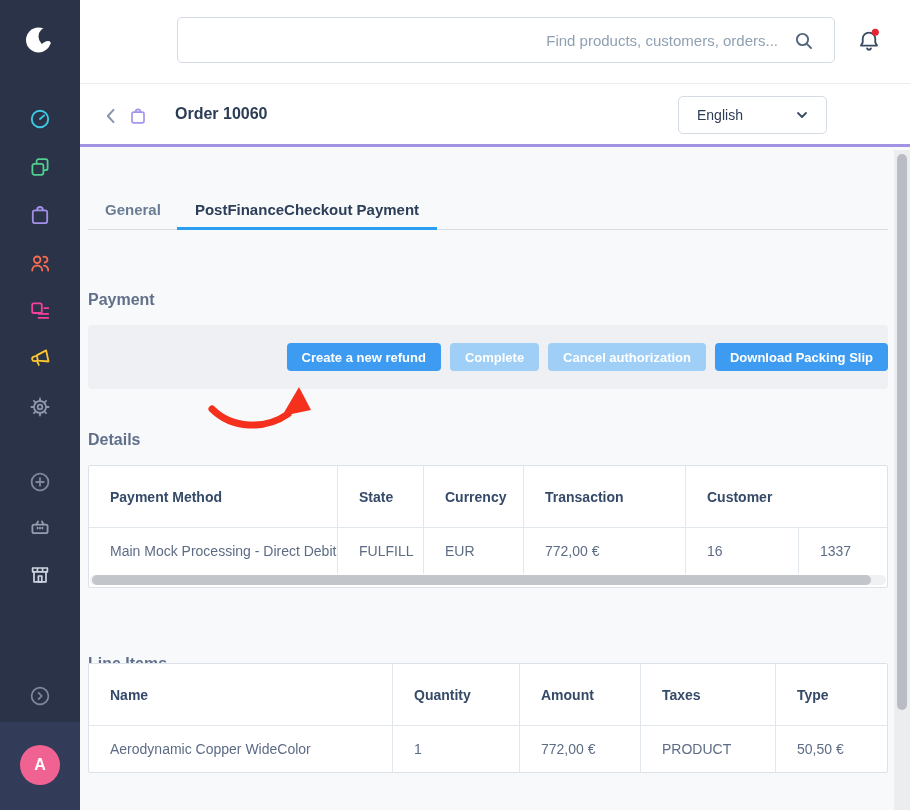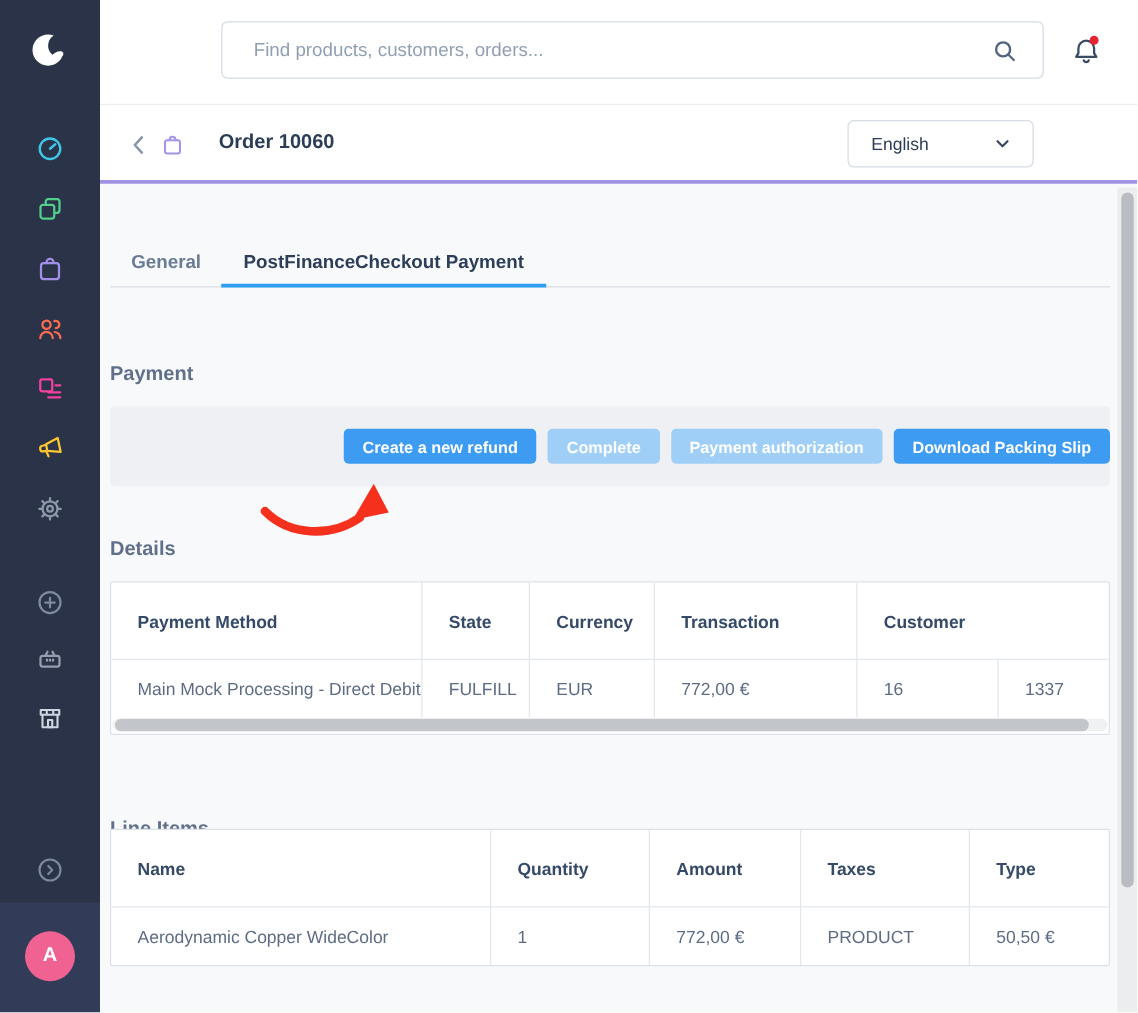--- a/index.html
+++ b/index.html
@@ -28,21 +28,21 @@
   .avatar{position:absolute;left:20px;top:23px;width:40px;height:40px;border-radius:50%;
     background:var(--avatar-pink);color:#fff;font-size:16px;font-weight:bold;
     display:flex;align-items:center;justify-content:center;}
 
   
   .topbar{position:absolute;left:80px;top:0;width:830px;height:84px;background:var(--topbar-bg);
     border-bottom:1px solid var(--border-light);}
   .search-box{position:absolute;left:97px;top:17px;width:658px;height:46px;background:#fff;
     border:1px solid #d5dbe3;border-radius:5px;}
   .search-box input{position:absolute;left:0;top:0;width:100%;height:100%;border:none;outline:none;
-    background:transparent;padding:0 56px 0 25px;font-family:inherit;font-size:15px;color:var(--dark-text);}
+    background:transparent;padding:0 56px 0 25px;font-family:inherit;font-size:15px;color:var(--dark-text);text-align:right;}
   .search-box input::placeholder{color:var(--muted-text);}
   .search-glass{position:absolute;right:18px;top:11px;width:24px;height:24px;color:#54657e;}
   .bell-wrap{position:absolute;left:776px;top:28px;width:26px;height:26px;color:#3b4a63;cursor:pointer;}
 
   
   .smartbar{position:absolute;left:80px;top:84px;width:830px;height:63px;background:#fff;
     border-bottom:3px solid var(--purple-accent);}
   .back-btn{position:absolute;left:22px;top:23px;width:18px;height:18px;color:#8695ab;}
   .order-bag{position:absolute;left:48px;top:22px;width:20px;height:20px;color:#a495ec;}
   .page-title{position:absolute;left:95px;top:21px;font-size:16px;font-weight:bold;color:var(--dark-text);}
@@ -244,21 +244,21 @@
         <span>PostFinanceCheckout Payment</span>
       </div>
     </div>
 
     <h2 class="section-heading" style="top:141px">Payment</h2>
 
     <div class="payment-panel">
       <div class="btn-row">
         <button class="pay-btn">Create a new refund</button>
         <button class="pay-btn disabled">Complete</button>
-        <button class="pay-btn disabled">Payment authorization</button>
+        <button class="pay-btn disabled">Cancel authorization</button>
         <button class="pay-btn">Download Packing Slip</button>
       </div>
     </div>
 
     <svg class="arrow-annotation" viewBox="0 0 120 60">
       <path d="M12 27 C 32 47, 65 48, 88 32" fill="none" stroke="var(--arrow-red)" stroke-width="7" stroke-linecap="round"></path>
       <polygon points="82,34 111,28 99,5" fill="var(--arrow-red)"></polygon>
     </svg>
 
     <h2 class="section-heading" style="top:281px">Details</h2>

